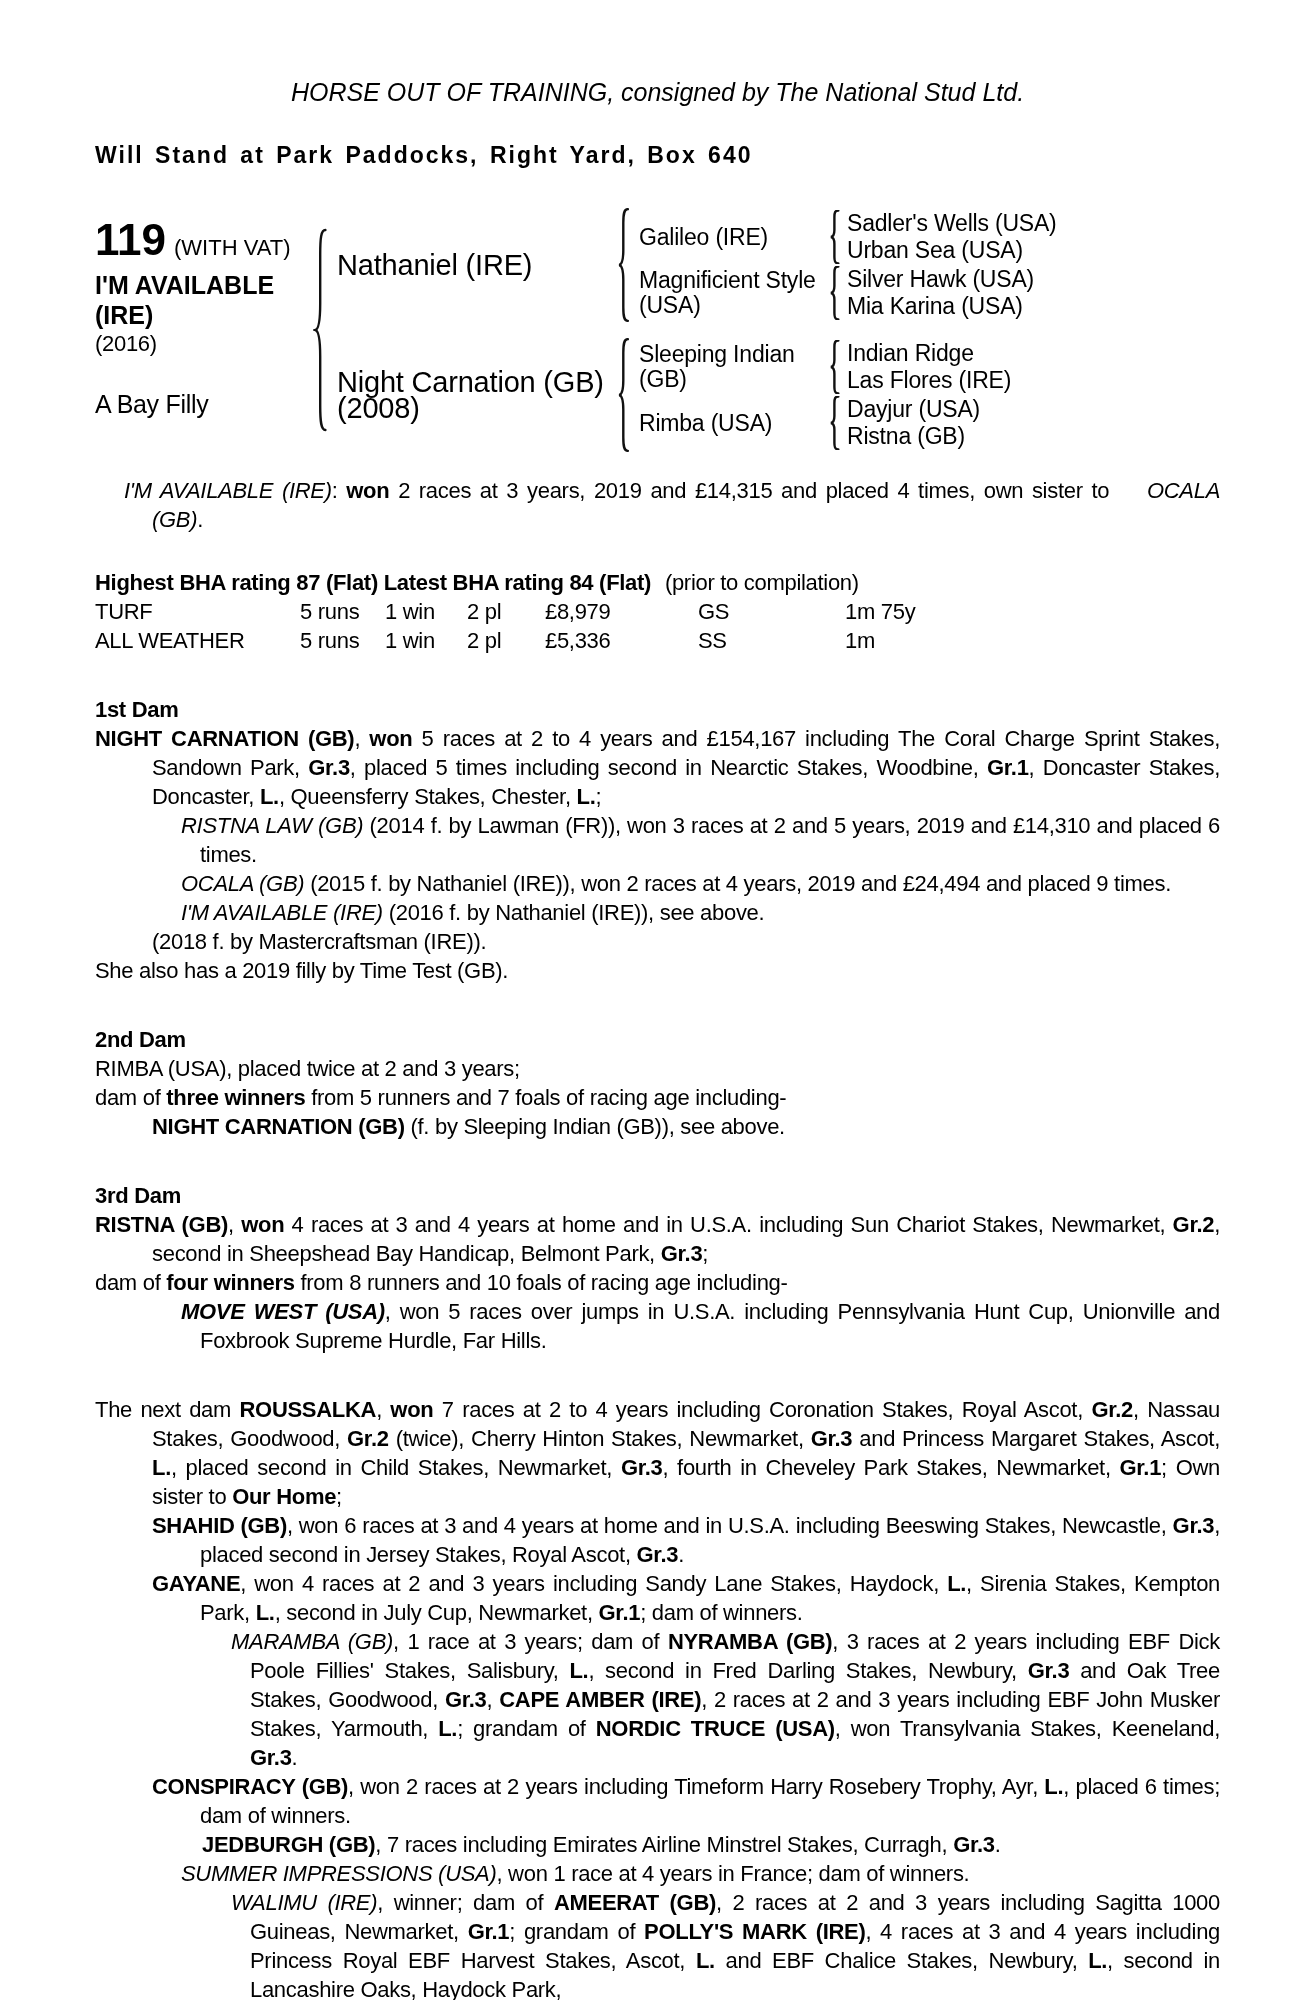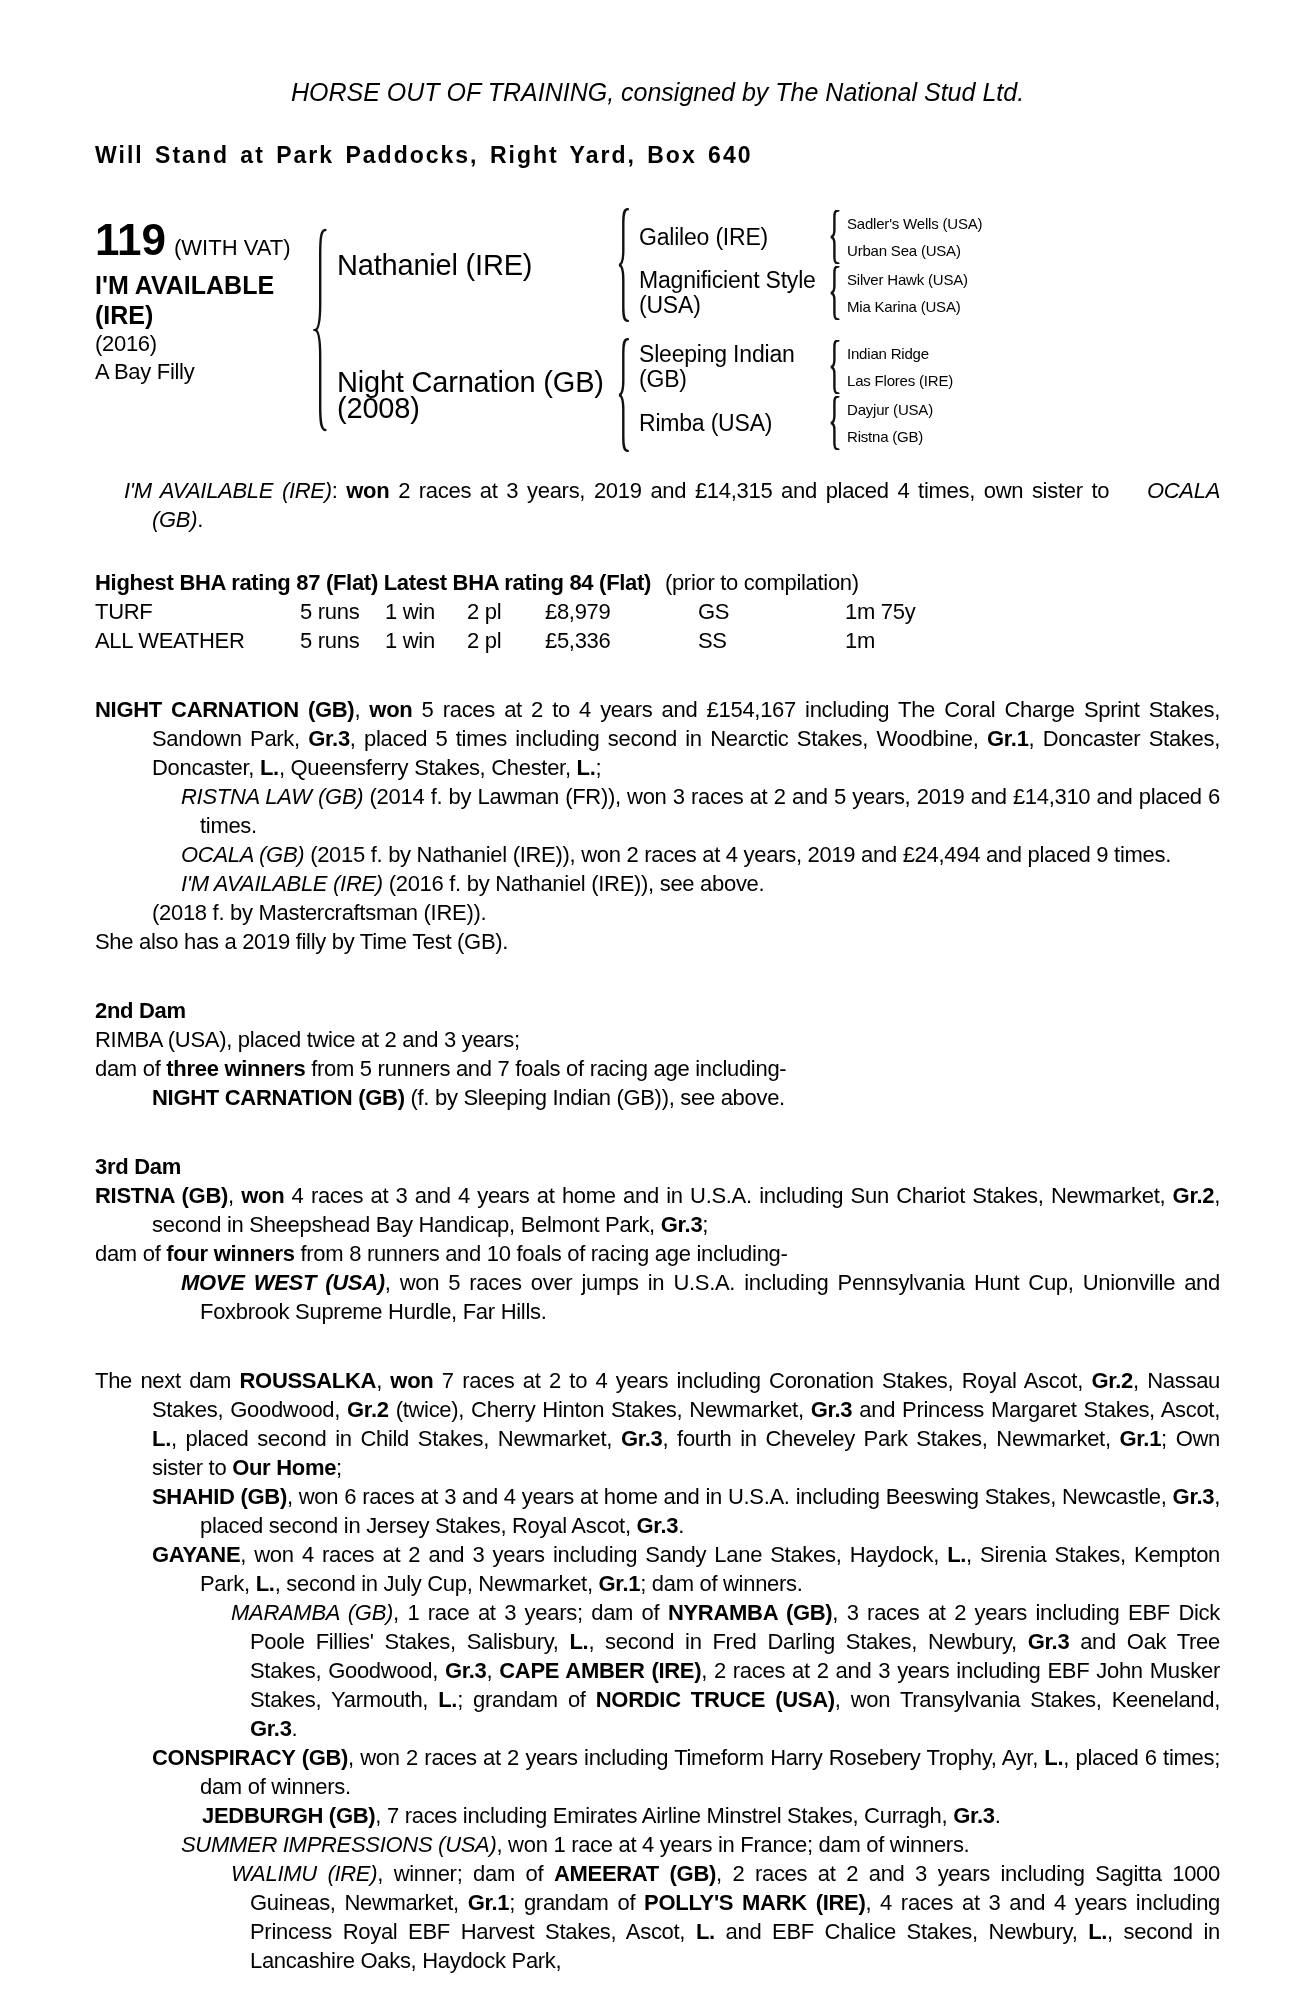--- a/index.html
+++ b/index.html
@@ -28,30 +28,30 @@
   }
 
   
   .pedigree { display:flex; align-items:flex-start; }
   .lot-col { width:218px; flex:0 0 auto; padding-top:10px; }
   .lot-row { display:flex; align-items:baseline; }
   .lot-number { font-weight:bold; font-size:44px; line-height:44px; letter-spacing:0; }
   .lot-vat { font-size:22px; margin-left:8px; letter-spacing:0; }
   .lot-name { font-weight:bold; font-size:25px; line-height:30px; margin-top:8px; letter-spacing:0; }
   .lot-year { font-size:22px; line-height:28px; }
-  .lot-desc { font-size:22px; line-height:28px; }
+  .lot-desc { font-size:25px; line-height:28px;margin-top:32px; }
 
   .tree { display:flex; align-items:center; }
   .halves { display:flex; flex-direction:column; gap:16px; }
   .half { display:flex; align-items:center; }
   .parent-cell { width:272px; flex:0 0 auto; font-size:29px; line-height:26px; letter-spacing:-0.2px; }
   .gp-col { display:flex; flex-direction:column; gap:2px; }
   .gp-unit { display:flex; align-items:center; }
   .gp-name { width:184px; flex:0 0 auto; font-size:23px; line-height:25px; letter-spacing:-0.2px; }
-  .ggp-col { display:flex; flex-direction:column; gap:2px; font-size:15px; line-height:25px; letter-spacing:-0.2px; white-space:nowrap; }
+  .ggp-col { display:flex; flex-direction:column; gap:2px; font-size:23px; line-height:25px; letter-spacing:-0.2px; white-space:nowrap; }
 
   .brace-svg { flex:0 0 auto; display:block; }
   .brace-svg path { fill:none; stroke:#111; stroke-width:2.4; vector-effect:non-scaling-stroke; stroke-linecap:round; }
   .brace-g1 { width:16px; height:204px; margin:0 8px 0 0; }
   .brace-g2 { width:14px; height:114px; margin:0 8px; }
   .brace-g3 { width:12px; height:54px; margin:0 6px; }
 
   
   .para { margin:0; text-align:justify; }
   .ind0 { padding-left:57px; text-indent:-57px; }
@@ -194,20 +194,21 @@
       <div class="c-runs">5 runs</div>
       <div class="c-wins">1 win</div>
       <div class="c-places">2 pl</div>
       <div class="c-earn">£5,336</div>
       <div class="c-going">SS</div>
       <div class="c-dist">1m</div>
     </div>
   </div>
 
   <div class="dam-section">
+    <p class="section-heading">1st Dam</p>
     <div>
         <p class="para ind0"><span class="b">NIGHT CARNATION (GB)</span><span>, </span><span class="b">won</span><span> 5 races at 2 to 4 years and £154,167 including The Coral Charge Sprint Stakes, Sandown Park, </span><span class="b">Gr.3</span><span>, placed 5 times including second in Nearctic Stakes, Woodbine, </span><span class="b">Gr.1</span><span>, Doncaster Stakes, Doncaster, </span><span class="b">L.</span><span>, Queensferry Stakes, Chester, </span><span class="b">L.</span><span>;</span></p>
         <p class="para ind1"><span class="i">RISTNA LAW (GB)</span><span> (2014 f. by Lawman (FR)), won 3 races at 2 and 5 years, 2019 and £14,310 and placed 6 times.</span></p>
         <p class="para ind1"><span class="i">OCALA (GB)</span><span> (2015 f. by Nathaniel (IRE)), won 2 races at 4 years, 2019 and £24,494 and placed 9 times.</span></p>
         <p class="para ind1"><span class="i">I'M AVAILABLE (IRE)</span><span> (2016 f. by Nathaniel (IRE)), see above.</span></p>
         <p class="para ind1"><span>(2018 f. by Mastercraftsman (IRE)).</span></p>
         <p class="para ind0"><span>She also has a 2019 filly by Time Test (GB).</span></p>
       </div>
   </div>
 

